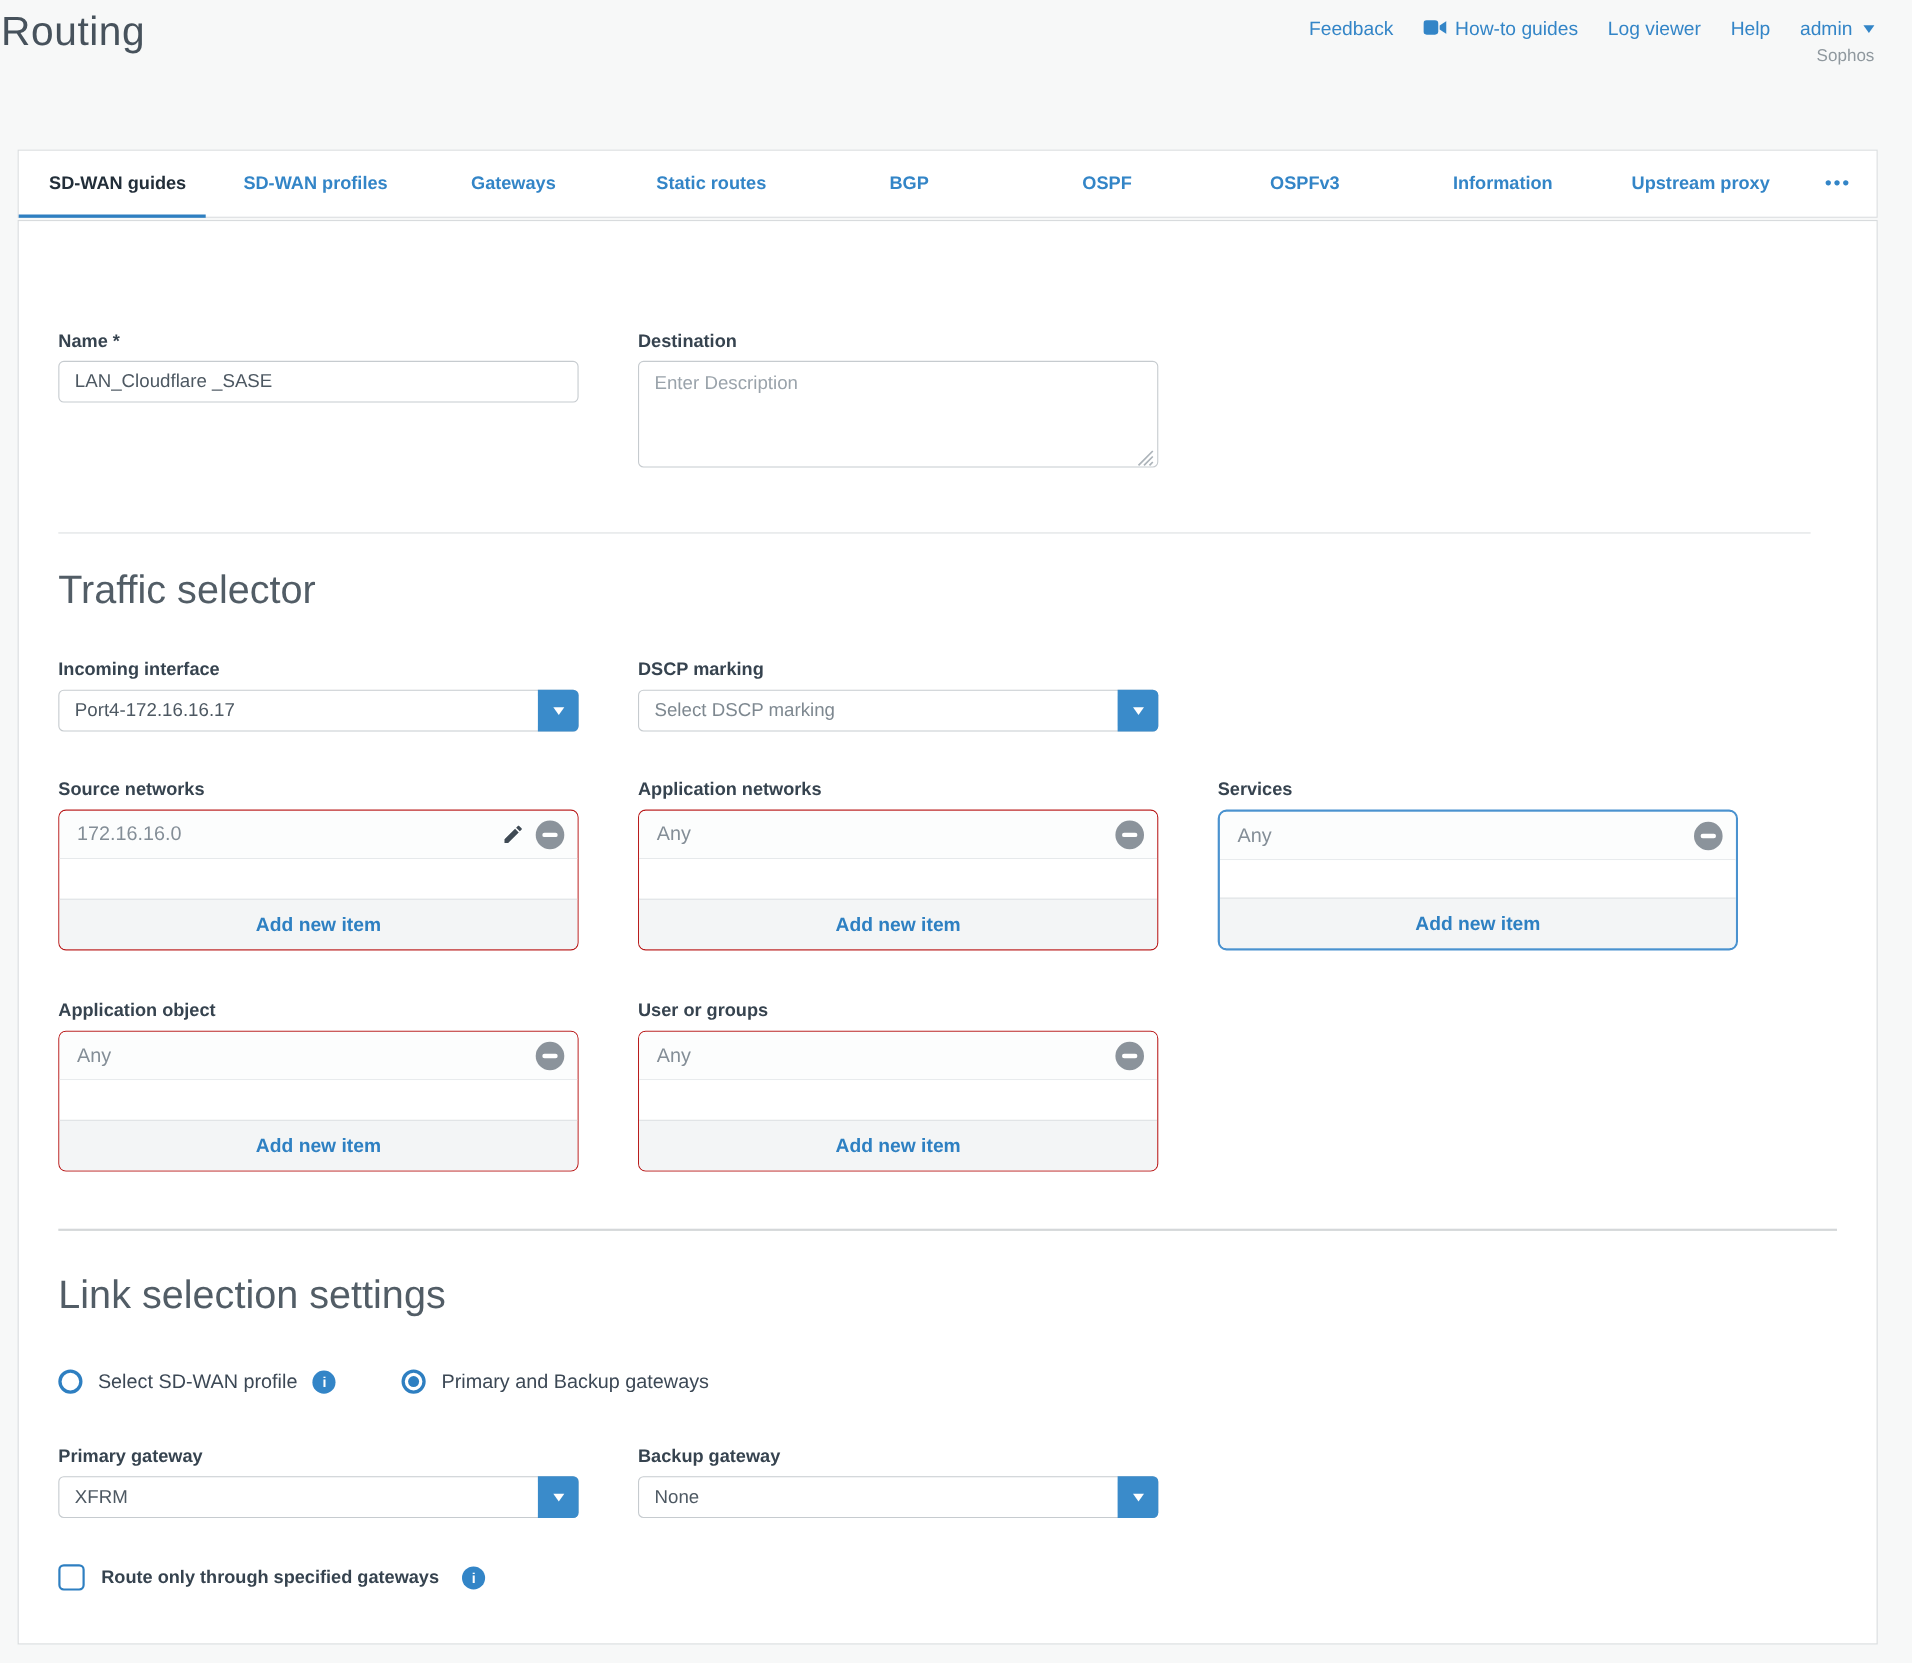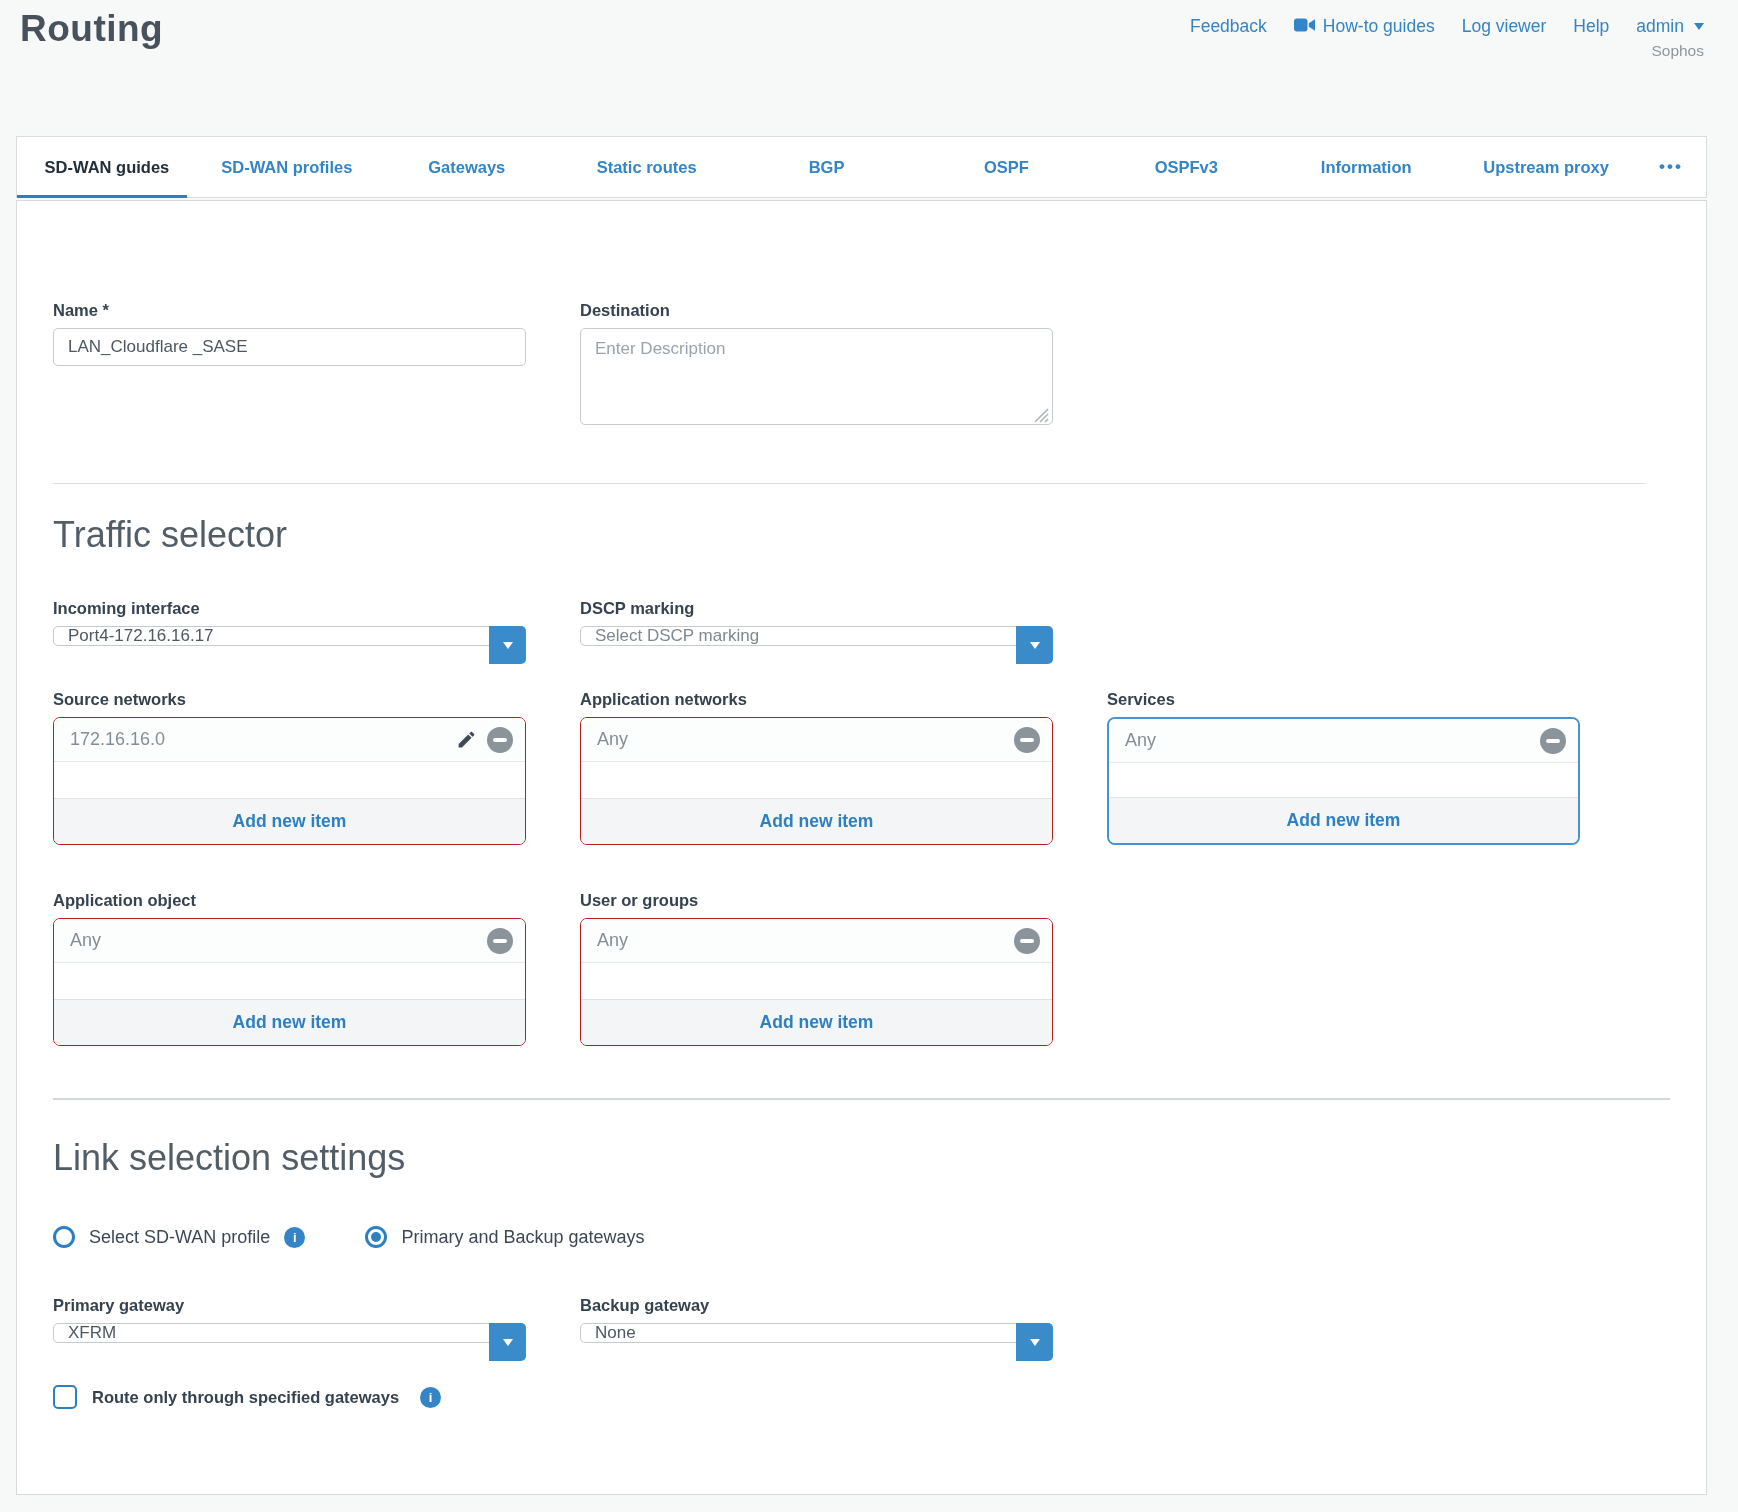--- a/index.html
+++ b/index.html
@@ -1,21 +1,21 @@
 <!DOCTYPE html>
 <html><head>
 <meta charset="utf-8">
 <style>
   * { margin:0; padding:0; box-sizing:border-box; }
   html,body { background:#f7f8f8; font-family:"Liberation Sans", sans-serif; }
   .page { position:relative; width:1738px; height:1512px; background:#f7f8f8; overflow:hidden; }
 
   
   .top-header { position:relative; height:136px; }
-  .page-title { position:absolute; left:20px; top:8px; font-size:37px; font-weight:700; color:#47525c; letter-spacing:.5px; }
+  .page-title { position:absolute; left:1px; top:8px; font-size:37px; font-weight:400; color:#47525c; letter-spacing:.5px; }
   .top-links { position:absolute; right:34px; top:16px; display:flex; align-items:center; gap:27px; }
   .top-link { color:#3385c7; font-size:17.5px; cursor:pointer; display:flex; align-items:center; gap:8px; }
   .caret-down { display:inline-block; width:0; height:0; border-left:5.5px solid transparent; border-right:5.5px solid transparent; border-top:7px solid #3385c7; margin-left:2px; }
   .brand { position:absolute; right:34px; top:42px; color:#8f989e; font-size:15.5px; }
 
   
   .tab-bar { position:relative; margin:0 31px 0 16px; width:1691px; height:62px; background:#fff; border:1px solid #dadddf; display:flex; align-items:stretch; }
   .tab { flex:1; display:flex; align-items:center; justify-content:center; font-size:16.5px; font-weight:700; color:#3385c7; cursor:pointer; position:relative; }
   .tab.active { color:#222e39; }
   .tab.active::after { content:""; position:absolute; left:0; bottom:-1px; width:170px; height:3px; background:#2e7fc1; }
@@ -43,21 +43,21 @@
   .section-heading { font-size:36px; font-weight:400; color:#525d66; line-height:36px; }
   .heading-traffic { margin-top:33px; }
   .heading-link { margin-top:40px; }
 
   .row-ifaces { margin-top:46px; }
   .row-lists-1 { margin-top:44px; }
   .row-lists-2 { margin-top:46px; }
   .row-gateways { margin-top:48px; }
 
   
-  .dropdown { position:relative; width:473px; height:20px; border:1px solid #c6cbcf; border-radius:5px; background:#fff; display:flex; align-items:center; padding:0 50px 0 14px; cursor:pointer; }
+  .dropdown { position:relative; width:473px; height:38px; border:1px solid #c6cbcf; border-radius:5px; background:#fff; display:flex; align-items:center; padding:0 50px 0 14px; cursor:pointer; }
   .dropdown .value { font-size:17px; color:#4d5862; white-space:nowrap; overflow:hidden; }
   .dropdown .value.placeholder { color:#7e8890; }
   .dd-btn { position:absolute; top:-1px; right:-1px; width:37px; height:38px; background:#3a8bca; border-radius:0 5px 5px 0; display:flex; align-items:center; justify-content:center; }
   .dd-btn .tri { width:0; height:0; border-left:5.5px solid transparent; border-right:5.5px solid transparent; border-top:7px solid #fff; }
 
   
   .list-box { width:473px; height:128px; border:1px solid #b91c1c; border-radius:7px; background:#fff; display:flex; flex-direction:column; overflow:hidden; }
   .list-box.focused { border:2px solid #4a92cf; border-radius:8px; }
   .list-item { height:44px; flex:0 0 auto; display:flex; align-items:center; padding:0 12px 0 16px; border-bottom:1px solid #e6e9eb; background:#fcfdfd; }
   .list-item .item-text { flex:1; font-size:18px; color:#848e97; }

